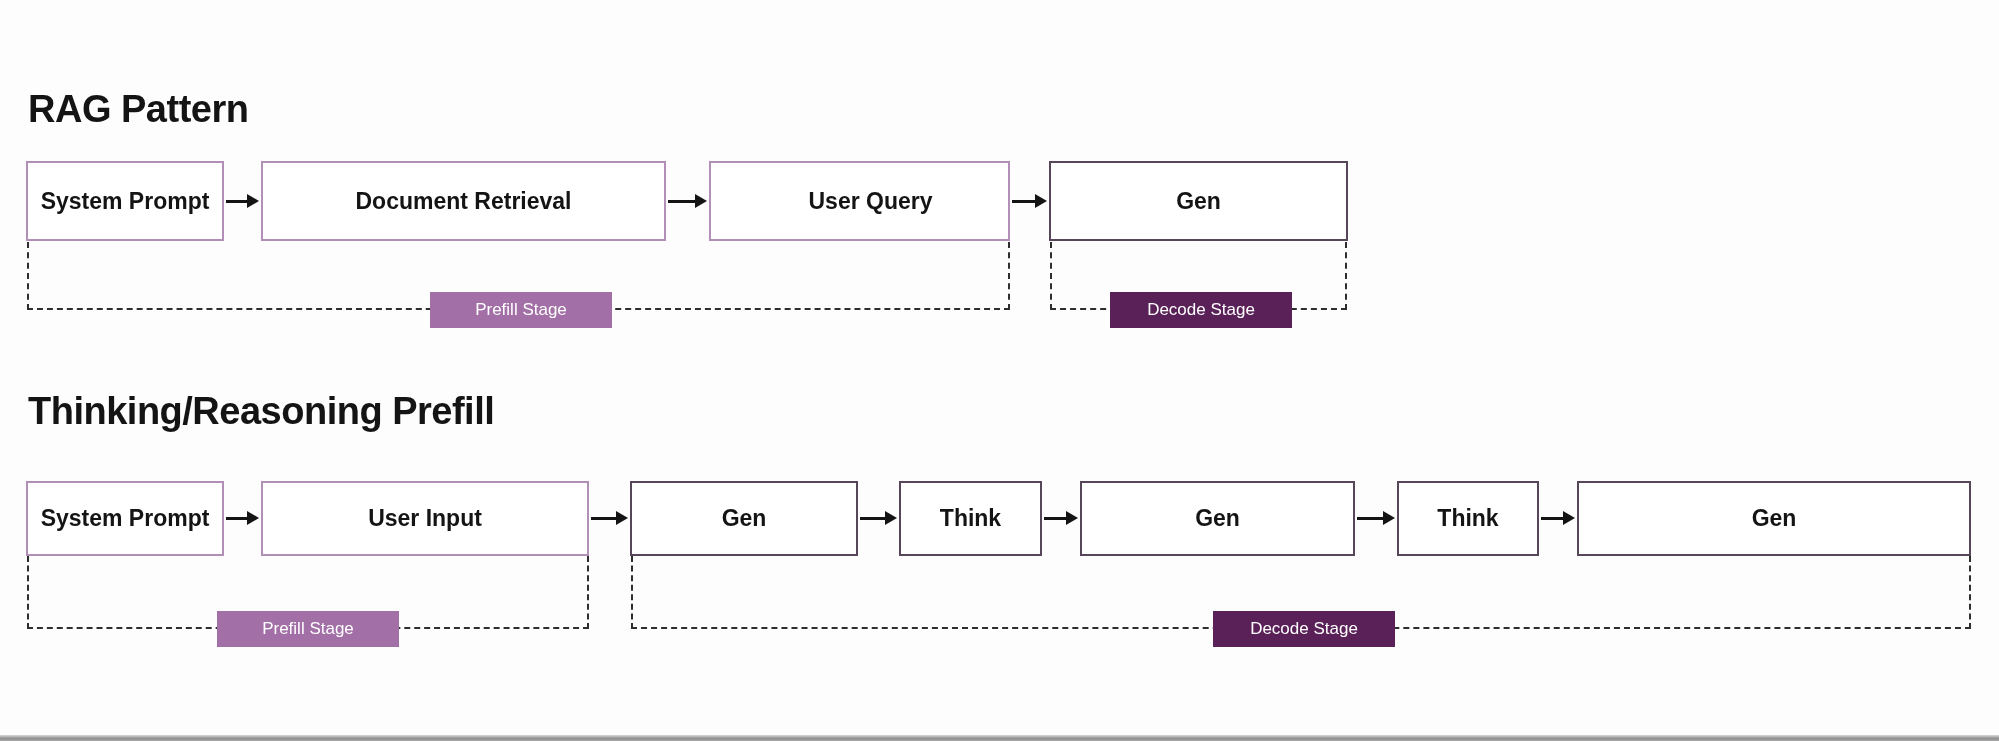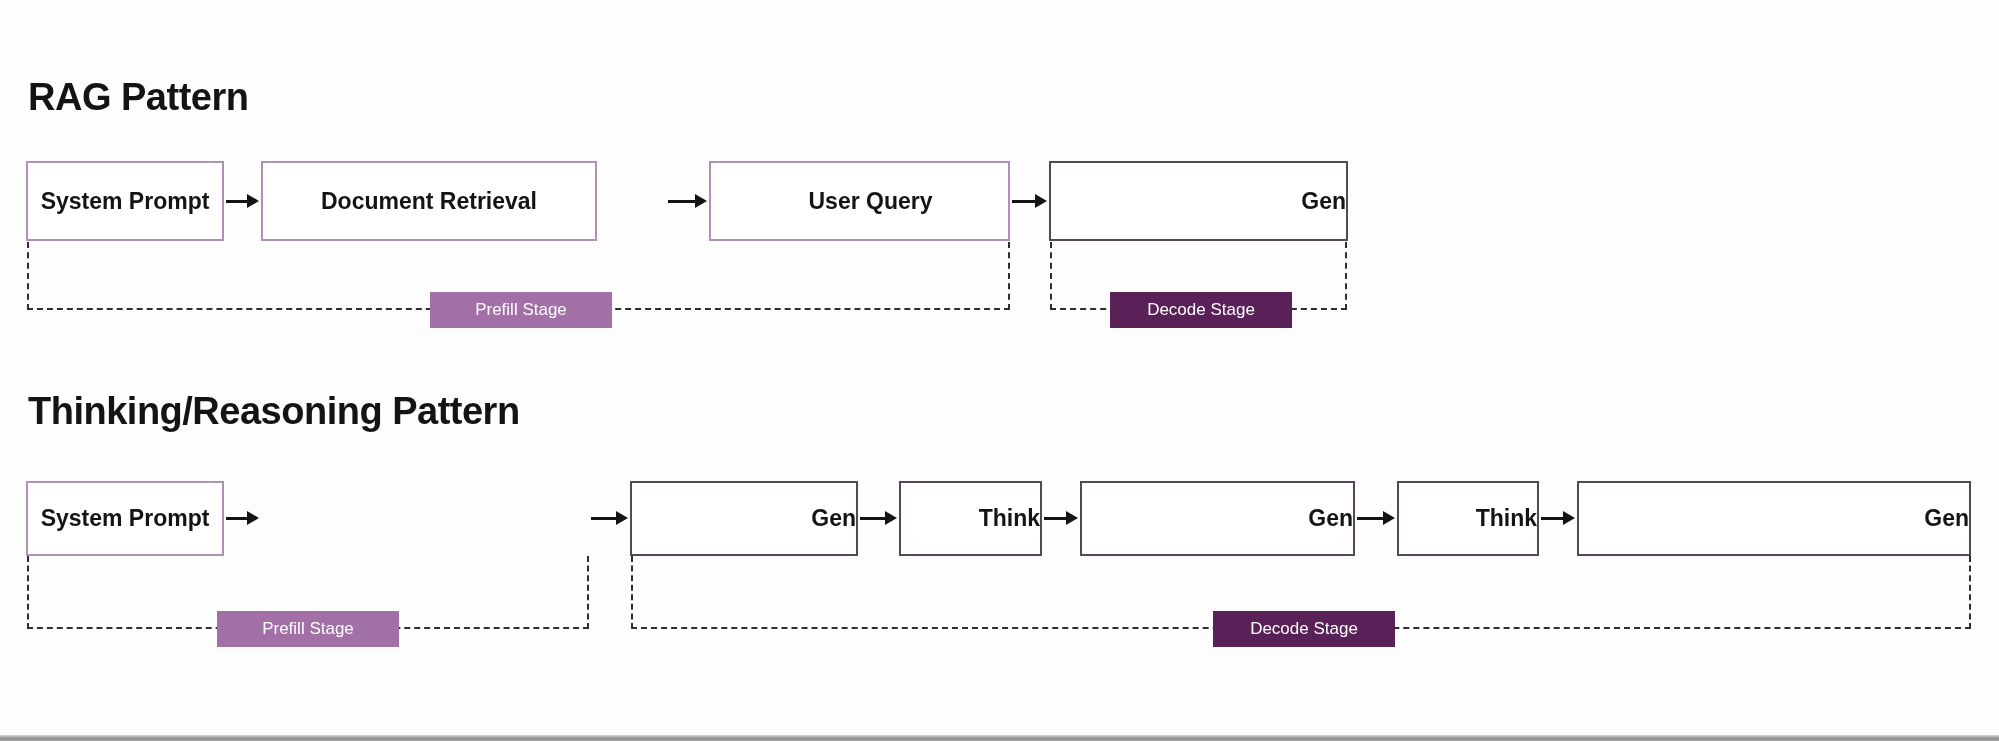--- a/index.html
+++ b/index.html
@@ -41,21 +41,21 @@
     background: var(--box-fill);
     display: flex;
     align-items: center;
     justify-content: center;
     font-size: 23px;
     font-weight: 700;
     color: var(--label-text);
     white-space: nowrap;
   }
   .node.light { border: 2px solid var(--box-light-border); }
-  .node.dark  { border: 2.5px solid var(--box-dark-border); justify-content: flex-end; }
+  .node.dark  { border: 2.5px solid var(--box-dark-border); }
 
   .arrow { position: absolute; height: 16px; }
   .arrow::before {
     content: "";
     position: absolute;
     left: 0; right: 9px; top: 6.5px;
     height: 3px;
     background: var(--arrow);
   }
   .arrow::after {
@@ -96,29 +96,29 @@
     left: 0; right: 0; bottom: 0;
     height: 6px;
     background: linear-gradient(to bottom, #d8d8d8 0%, #8f8f8f 60%, #aaaaaa 100%);
   }
 </style>
 </head>
 <body>
 
 <div class="canvas">
 
-  <div class="section-title" style="left:28px; top:76px;">RAG Pattern</div>
+  <div class="section-title" style="left:28px; top:88px;">RAG Pattern</div>
 
   <div class="node light" style="left:26px; top:161px; width:198px; height:80px;">
     <span>System Prompt</span>
   </div>
 
   <div class="arrow" style="left:226px; top:193px; width:33px;"></div>
 
-  <div class="node light" style="left:261px; top:161px; width:336px; height:80px;">
+  <div class="node light" style="left:261px; top:161px; width:405px; height:80px;">
     <span>Document Retrieval</span>
   </div>
 
   <div class="arrow" style="left:668px; top:193px; width:39px;"></div>
 
   <div class="node light" style="left:709px; top:161px; width:301px; height:80px;padding-left:22px;">
     <span>User Query</span>
   </div>
 
   <div class="arrow" style="left:1012px; top:193px; width:35px;"></div>
@@ -130,28 +130,31 @@
   <div class="bracket" style="left:27px; top:242px; width:983px; height:68px;"></div>
   <div class="bracket" style="left:1050px; top:242px; width:297px; height:68px;"></div>
 
   <div class="stage-badge prefill" style="left:430px; top:292px;">
     <span>Prefill Stage</span>
   </div>
   <div class="stage-badge decode" style="left:1110px; top:292px;">
     <span>Decode Stage</span>
   </div>
 
-  <div class="section-title" style="left:28px; top:390px;">Thinking/Reasoning Pattern</div>
+  <div class="section-title" style="left:28px; top:390px;">Thinking/Reasoning Prefill</div>
 
   <div class="node light" style="left:26px; top:481px; width:198px; height:75px;">
     <span>System Prompt</span>
   </div>
 
   <div class="arrow" style="left:226px; top:510px; width:33px;"></div>
 
+  <div class="node light" style="left:261px; top:481px; width:328px; height:75px;">
+    <span>User Input</span>
+  </div>
 
   <div class="arrow" style="left:591px; top:510px; width:37px;"></div>
 
   <div class="node dark" style="left:630px; top:481px; width:228px; height:75px;">
     <span>Gen</span>
   </div>
 
   <div class="arrow" style="left:860px; top:510px; width:37px;"></div>
 
   <div class="node dark" style="left:899px; top:481px; width:143px; height:75px;">

